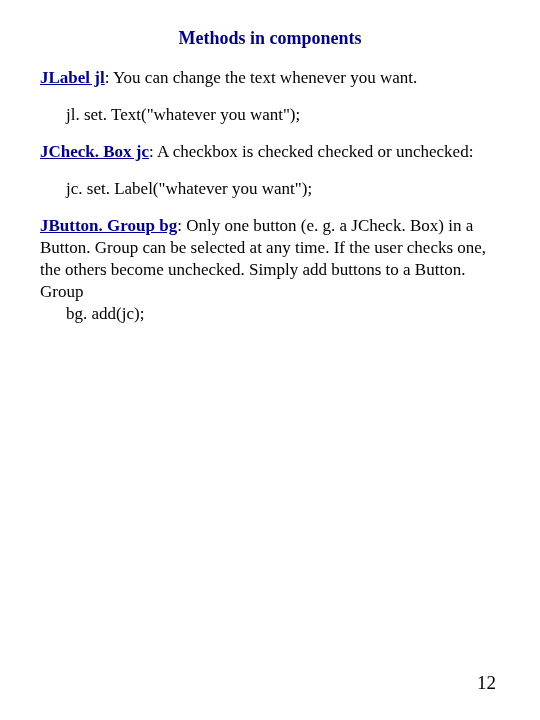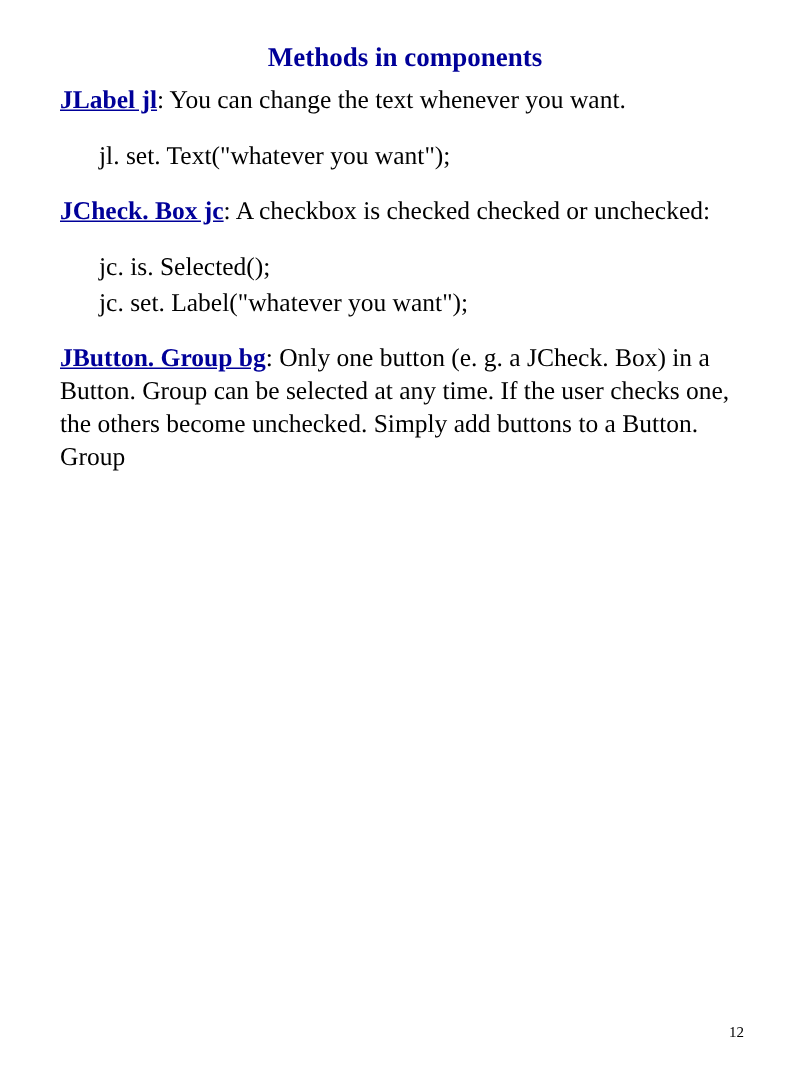--- a/index.html
+++ b/index.html
@@ -14,21 +14,21 @@
       position: relative;
     }
     .page {
       padding: 28px 40px 0 40px;
     }
     .title {
       text-align: center;
       font-weight: bold;
       color: #000099;
       font-size: 18px;
-      margin-bottom: 7px;
+      margin-bottom: 18px;
     }
     .para {
       margin-bottom: 14px;
       line-height: 1.3;
     }
     .bold-blue {
       font-weight: bold;
       color: #000099;
     }
     .underline {
@@ -37,42 +37,42 @@
     }
     .indent {
       padding-left: 26px;
       margin-bottom: 14px;
       line-height: 1.4;
     }
     .pagenum {
       position: absolute;
       bottom: 26px;
       right: 44px;
-      font-size: 10px;
+      font-size: 19px;
       margin-left: 14px;
     }
   </style>
 </head>
 <body>
 
 <div class="page">
   <div class="title">Methods in components</div>
 
 
   <div class="para">
     <span class="bold-blue underline">JLabel jl</span><span>: You can change the text whenever you want.</span>
   </div>
   <div class="indent">jl. set. Text("whatever you want");</div>
 
   <div class="para">
     <span class="bold-blue underline">JCheck. Box jc</span><span>: A checkbox is checked checked or unchecked:</span>
   </div>
   <div class="indent">
-    <div>jc. is. Selected();</div>
     <div>jc. set. Label("whatever you want");</div>
   </div>
 
   <div class="para">
     <span class="bold-blue underline">JButton. Group bg</span><span>: Only one button (e. g. a JCheck. Box) in a Button. Group can be selected at any time. If the user checks one, the others become unchecked. Simply add buttons to a Button. Group</span>
+    <div style="padding-left:26px;">bg. add(jc);</div>
   </div>
 </div>
 
 <div class="pagenum">12</div>
 
 </body></html>

